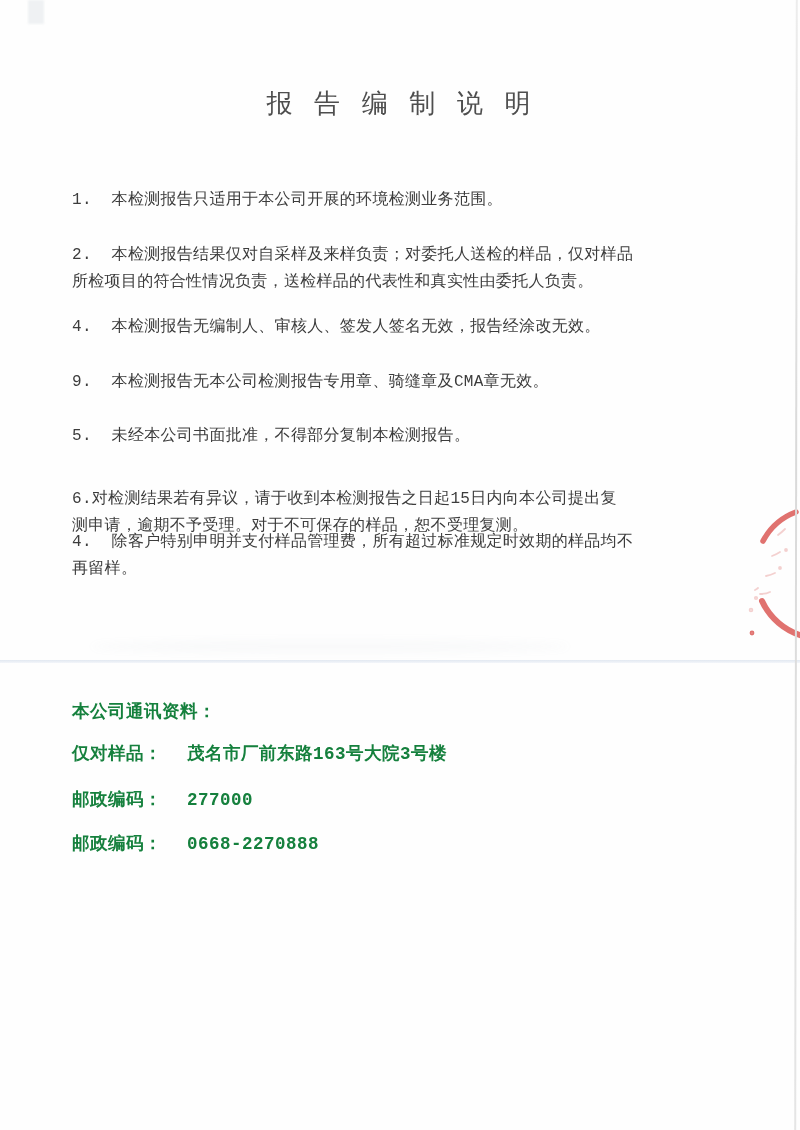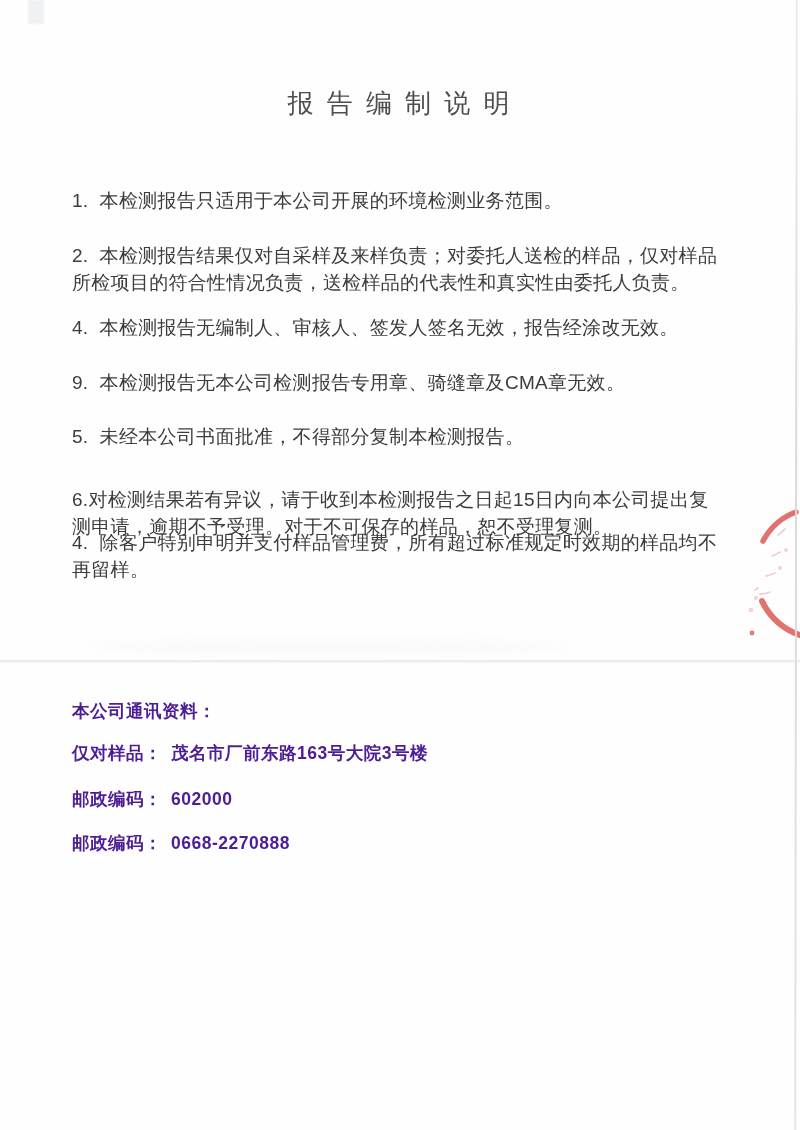--- a/index.html
+++ b/index.html
@@ -1,52 +1,52 @@
 <!DOCTYPE html>
 <html><head>
 <meta charset="utf-8">
 <style>
   html,body{margin:0;padding:0;background:#ffffff;}
   .page{
     position:relative;
     width:800px;height:1130px;
     background:#fefefe;
     overflow:hidden;
-    font-family:Liberation Sans, sans-serif;
+    font-family:Liberation Mono, monospace;
   }
   .title{
     position:absolute;top:86px;left:0;right:0;
     margin:0;text-align:center;
     font-size:26px;font-weight:400;
     letter-spacing:3px;color:#4e4e4e;
   }
   .items{position:absolute;top:0;left:72px;width:700px;}
   .item{
     position:absolute;margin:0;width:700px;
-    font-size:19px;line-height:27px;
+    font-size:16px;line-height:27px;
     color:#3c3c3c;white-space:pre-wrap;
     letter-spacing:0.3px;
   }
   .i1{top:187px}.i2{top:242px}.i3{top:314px}.i4{top:369px}
   .i5{top:423px}.i6{top:486px}.i7{top:529px}
   .stamp{position:absolute;left:742px;top:498px;width:58px;height:150px;}
   .divider{
     position:absolute;left:0;right:0;top:660px;height:3px;
     background:linear-gradient(to bottom,#e2e8f1,#f3f6fa);
   }
   .contact p{
     position:absolute;left:72px;margin:0;
     font-size:17.5px;font-weight:600;
-    color:#4c1d95;letter-spacing:0.5px;
+    color:#15803d;letter-spacing:0.5px;
   }
   .c-heading{top:699px}
   .c-address{top:741px}
   .c-postcode{top:787px}
   .c-phone{top:831px}
-  .c-val{margin-left:9px;font-weight:600;}
+  .c-val{margin-left:25px;font-weight:600;}
   .scan-edge{
     position:absolute;top:0;left:795px;width:2px;height:1130px;
     background:linear-gradient(to bottom,#ededed,#d9d9d9 40%,#e5e5e5);
     transform:rotate(0.08deg);
   }
   .smudge{
     position:absolute;left:90px;top:640px;width:480px;height:13px;
     background:#9aa4b2;opacity:0.05;filter:blur(4px);border-radius:50%;
   }
   .corner-mark{
@@ -91,21 +91,21 @@
       <circle cx="14" cy="100" r="1.2"></circle>
       <circle cx="9" cy="112" r="1.4"></circle>
     </g>
   </svg>
 
   <div class="divider"></div>
 
   <div class="contact">
     <p class="c-heading">本公司通讯资料：</p>
     <p class="c-address"><span>仅对样品：</span><span class="c-val">茂名市厂前东路163号大院3号楼</span></p>
-    <p class="c-postcode"><span>邮政编码：</span><span class="c-val">602000</span></p>
+    <p class="c-postcode"><span>邮政编码：</span><span class="c-val">277000</span></p>
     <p class="c-phone"><span>邮政编码：</span><span class="c-val">0668-2270888</span></p>
   </div>
 
   <div class="smudge"></div>
   <div class="corner-mark"></div>
   <div class="scan-edge"></div>
 
 </div>
 
 </body></html>

